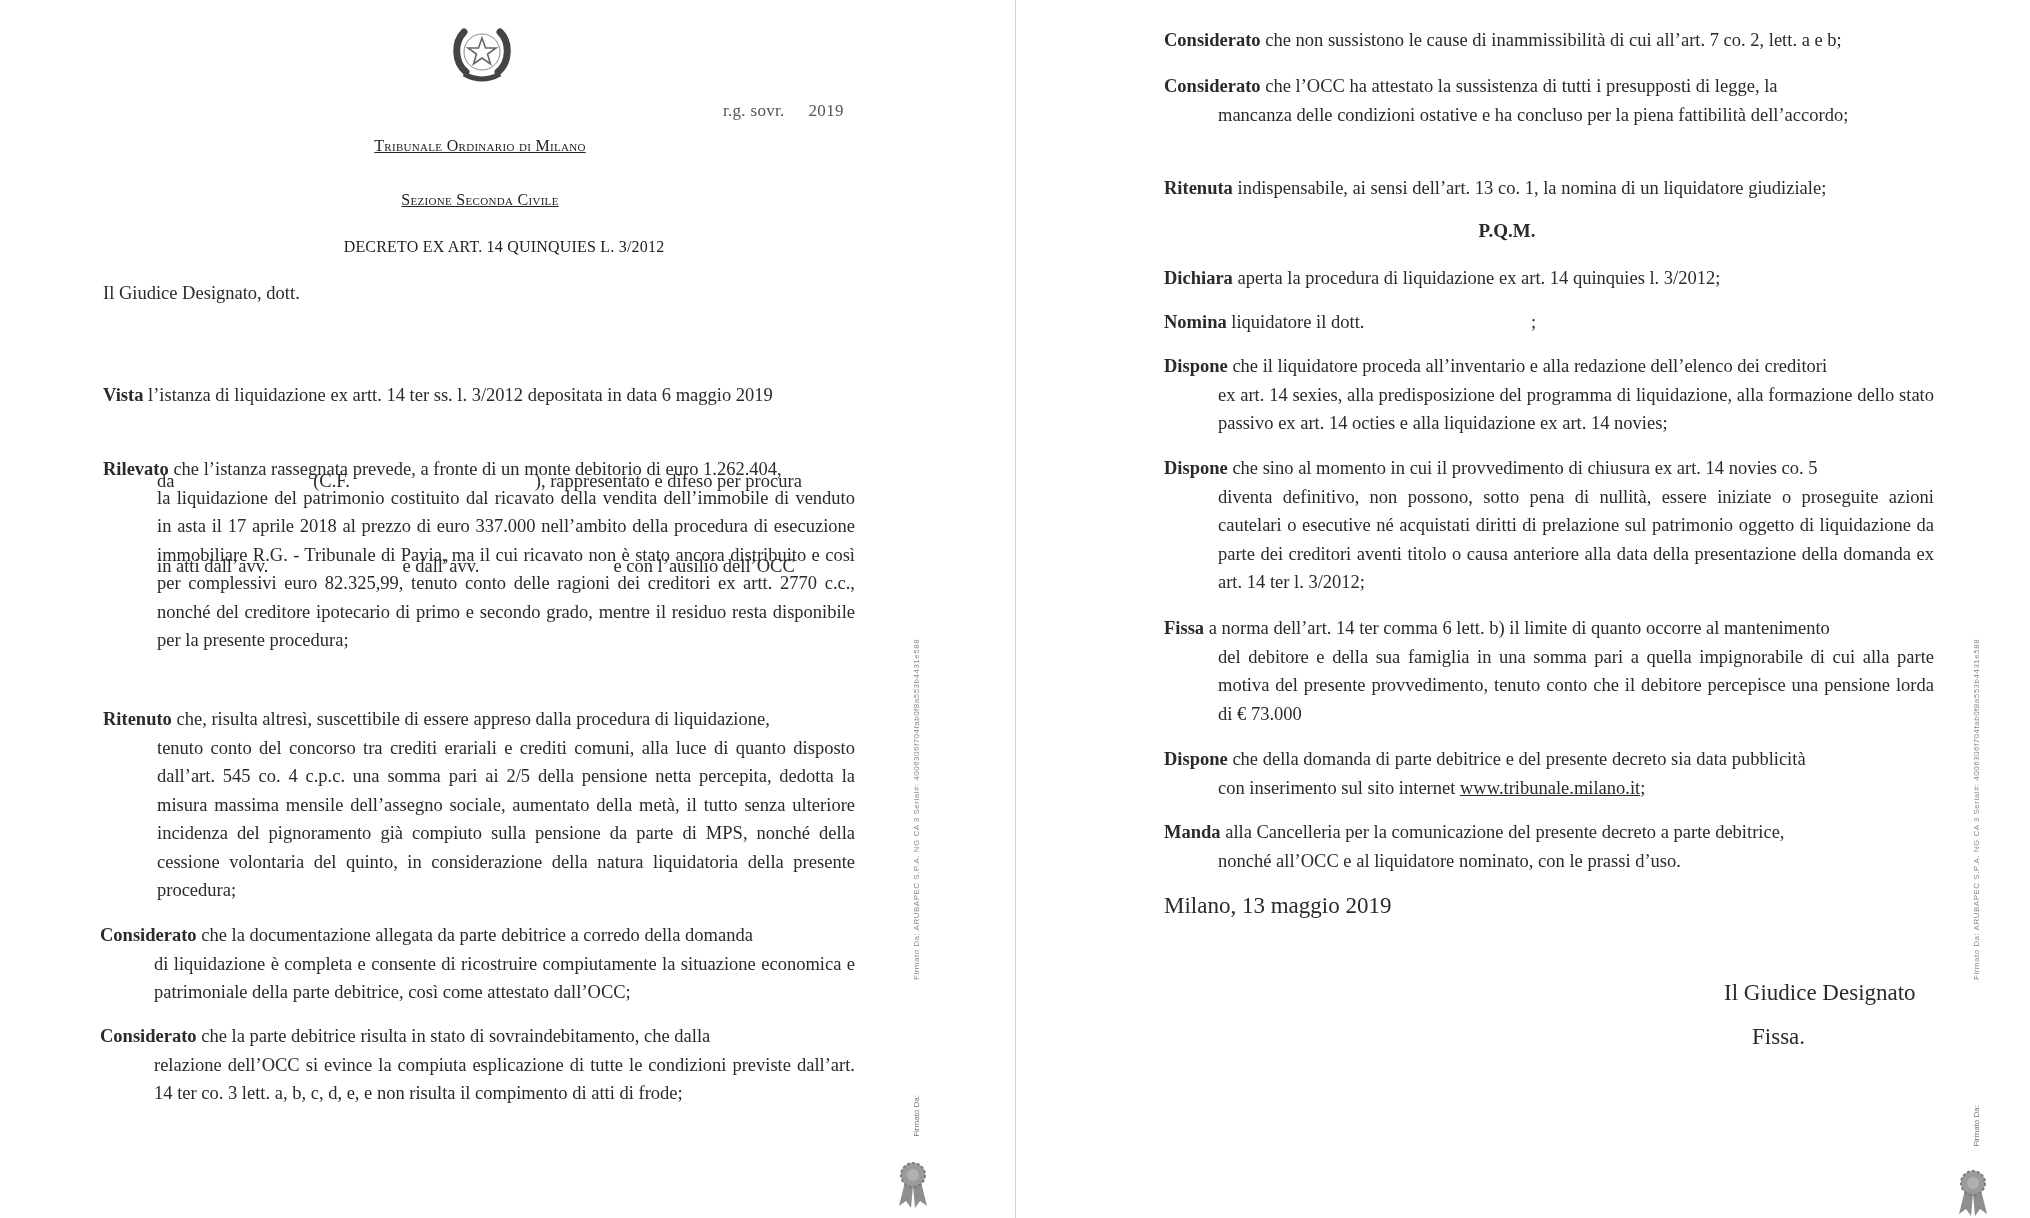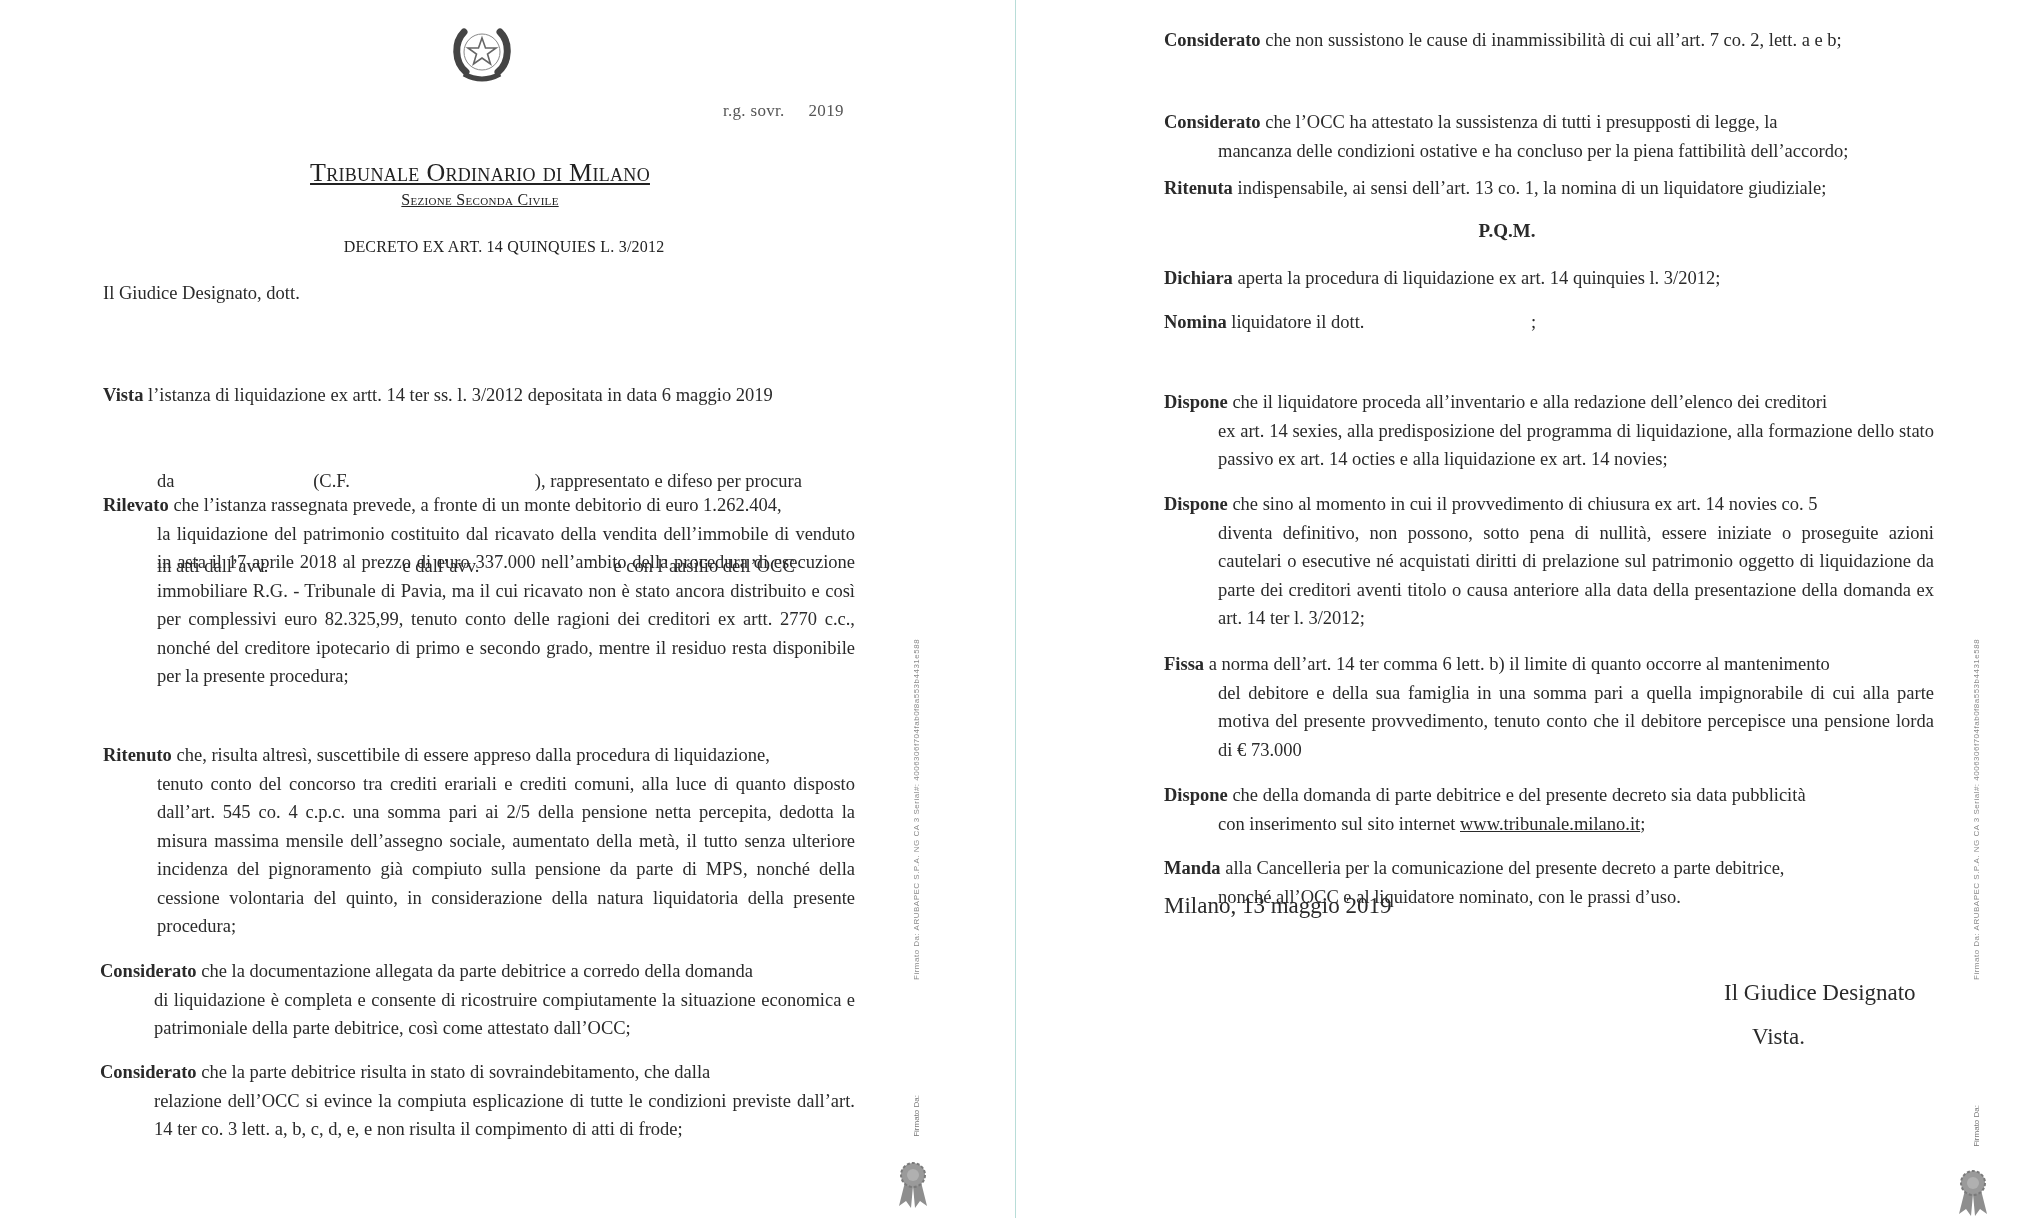--- a/index.html
+++ b/index.html
@@ -8,29 +8,29 @@
     font-family: "Liberation Serif", "DejaVu Serif", serif; color: #2a2a2a;
   }
   .page { position: absolute; top: 0; height: 1218px; background: #fff; }
   #page-left { left: 0; width: 1015px; }
   #page-right { left: 1016px; width: 1014px; }
   .divider { position: absolute; left: 1015px; top: 0; width: 2px; height: 1218px; background: #b8ddd8; }
 
   .p { position: absolute; font-size: 18.5px; line-height: 28.5px; text-align: justify; }
   .p .lead { font-weight: bold; }
   .p .body-indent { display: block; padding-left: 54px; }
-  .p .first { display: block; margin-top: 36px; }
+  .p .first { display: block; }
 
   
   .emblem { position: absolute; left: 450px; top: 18px; width: 64px; height: 66px; }
   .rg { position: absolute; left: 723px; top: 101px; font-size: 17px; color: #555; letter-spacing: 0.3px; }
   .rg .yr { margin-left: 24px; }
   .heading { position: absolute; left: 0; width: 960px; text-align: center; font-size: 16px; color: #222; }
   .heading .u { text-decoration: underline; font-variant: small-caps; letter-spacing: 0.3px; }
-  .h1 { top: 158px; font-size: 26px; }
+  .h1 { top: 137px; font-size: 16px; }
   .h2 { top: 191px; }
   .h3 { top: 238px; font-weight: normal; letter-spacing: 0.2px; padding-left: 24px; }
 
   .judge-line { position: absolute; left: 103px; top: 283px; font-size: 18.5px; }
 
   
   .stamp-text { position: absolute; writing-mode: vertical-rl; transform: rotate(180deg);
     font-family: "Liberation Sans", "DejaVu Sans", sans-serif; font-size: 8px; color: #8a8a8a; letter-spacing: 0.5px; white-space: nowrap; }
   .stamp-firmato { position: absolute; writing-mode: vertical-rl; transform: rotate(180deg);
     font-family: "Liberation Sans", "DejaVu Sans", sans-serif; font-size: 8px; color: #777; white-space: nowrap; }
@@ -144,21 +144,21 @@
     <span class="body-indent" style="text-align:left;"><span>con inserimento sul sito internet </span><span class="link">www.tribunale.milano.it</span><span>;</span></span>
   </div>
 
   <div class="p" style="left:148px; top:818px; width:770px;">
     <span class="first"><span class="lead">Manda</span> <span>alla Cancelleria per la comunicazione del presente decreto a parte debitrice,</span></span>
     <span class="body-indent">nonché all’OCC e al liquidatore nominato, con le prassi d’uso.</span>
   </div>
 
   <div class="sign" style="left:148px; top:893px;">Milano, 13 maggio 2019</div>
   <div class="sign" style="left:708px; top:980px;">Il Giudice Designato</div>
-  <div class="sign" style="left:736px; top:1024px;">Vista.</div>
+  <div class="sign" style="left:736px; top:1024px;">Fissa.</div>
 
   <div class="stamp-text" style="left:956px; top:560px; height:420px;">Firmato Da: ARUBAPEC S.P.A. NG CA 3 Serial#: 4006306f704fab0f8a553b4431e588</div>
   <div class="stamp-firmato" style="left:956px; top:1105px;">Firmato Da:</div>
   <svg class="ribbon" style="left:940px; top:1168px;" viewBox="0 0 34 50">
     <polygon points="9,22 3,46 10,41 15,48 17,26" fill="#8e8e8e"></polygon>
     <polygon points="25,22 31,46 24,41 19,48 17,26" fill="#8e8e8e"></polygon>
     <circle cx="17" cy="15" r="12" fill="#9a9a9a" stroke="#7a7a7a" stroke-width="2" stroke-dasharray="3 2"></circle>
     <circle cx="17" cy="15" r="6" fill="#b0b0b0"></circle>
   </svg>
 </div>

